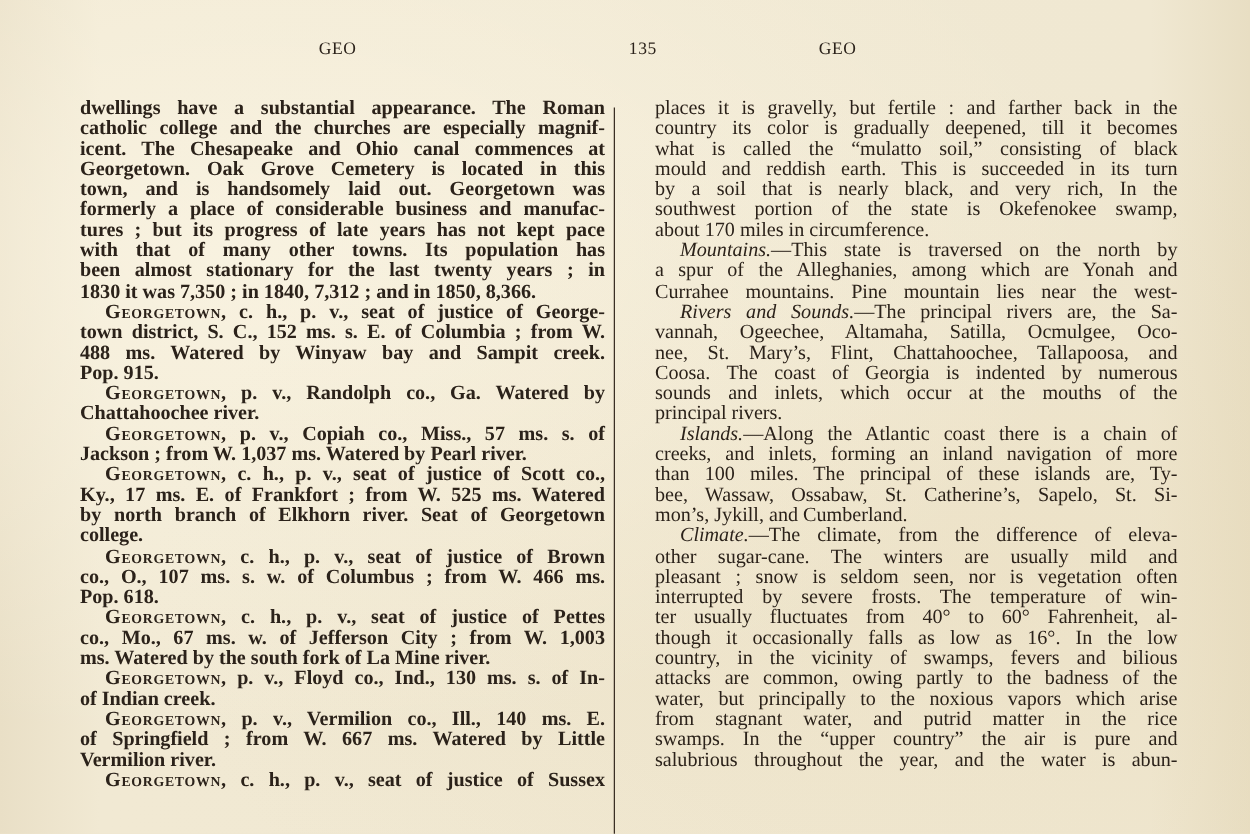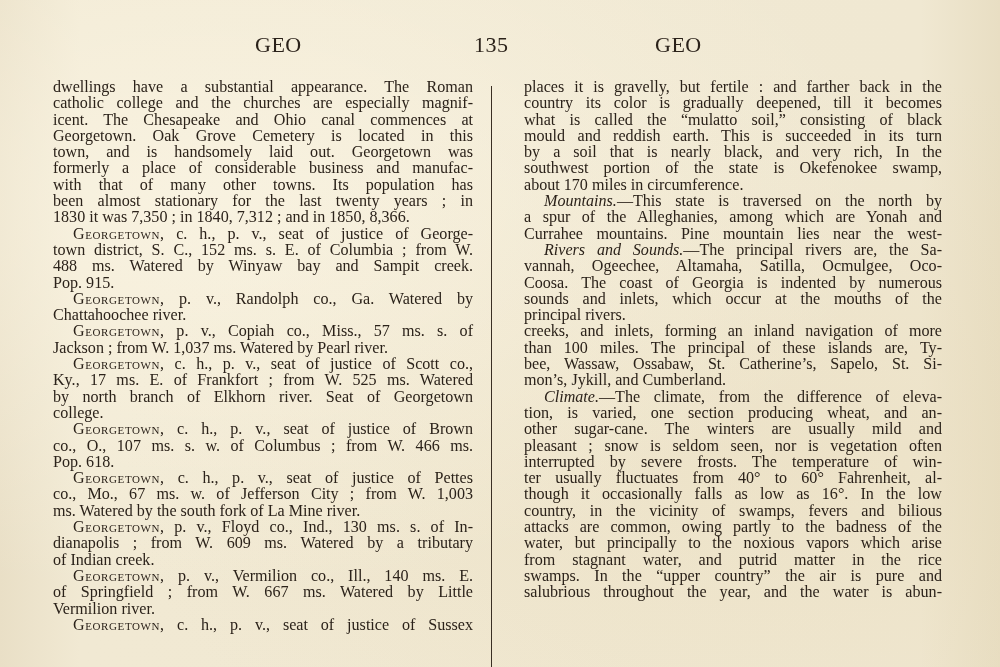--- a/index.html
+++ b/index.html
@@ -9,31 +9,31 @@
       background-image:
         radial-gradient(ellipse at 20% 30%, rgba(255,250,235,0.55), rgba(255,250,235,0) 60%),
         radial-gradient(ellipse at 80% 70%, rgba(230,215,180,0.35), rgba(230,215,180,0) 60%),
         linear-gradient(90deg, #e9dfc6 0%, #f1e9d3 8%, #f0e8d2 92%, #e8dec3 100%);
       font-family: "Liberation Serif", "DejaVu Serif", serif;
       color: #2b221a;
       position: relative;
     }
     .header {
       position: absolute; top: 28px; left: 0; width: 884px; height: 36px;
-      font-size: 22px; letter-spacing: 0.5px;
+      font-size: 14px; letter-spacing: 0.5px;
     }
     .header .left  { position: absolute; left: 255px; top: 4px; }
-    .header .num   { position: absolute; left: 474px; top: 4px; }
+    .header .num   { position: absolute; left: 503px; top: 4px; }
     .header .right { position: absolute; left: 655px; top: 4px; }
     .col {
       position: absolute; top: 79px;
       font-size: 16.1px; line-height: 16.3px;
       text-align: justify;
     }
-    .col.left  { left: 53px; width: 420px; }
+    .col.left  { left: 64px; width: 420px; font-weight: bold; }
     .col.right { left: 524px; width: 418px; }
     .divider {
       position: absolute; left: 491px; top: 86px; width: 1px; height: 590px;
       background: #3a2f24;
     }
     .line { display: block; white-space: nowrap; text-align-last: justify; }
     .line.last { text-align-last: left; }
     .indent { padding-left: 20px; }
     .sc { font-variant: small-caps; letter-spacing: 0.6px; }
     .it { font-style: italic; }
@@ -50,20 +50,21 @@
 <div class="divider"></div>
 
 <div class="col left">
   <div>
     <span class="line">dwellings have a substantial appearance.  The Roman</span>
     <span class="line">catholic college and the churches are especially magnif-</span>
     <span class="line">icent.  The Chesapeake and Ohio canal commences at</span>
     <span class="line">Georgetown.  Oak Grove Cemetery is located in this</span>
     <span class="line">town, and is handsomely laid out.  Georgetown was</span>
     <span class="line">formerly a place of considerable business and manufac-</span>
+    <span class="line">tures ; but its progress of late years has not kept pace</span>
     <span class="line">with that of many other towns.  Its population has</span>
     <span class="line">been almost stationary for the last twenty years ; in</span>
     <span class="line last">1830 it was 7,350 ; in 1840, 7,312 ; and in 1850, 8,366.</span>
   </div>
 
   <div>
     <span class="line indent"><span class="sc">Georgetown</span><span>, c. h., p. v., seat of justice of George-</span></span>
     <span class="line">town district, S. C., 152 ms. s. E. of Columbia ; from W.</span>
     <span class="line">488 ms.  Watered by Winyaw bay and Sampit creek.</span>
     <span class="line last">Pop. 915.</span>
@@ -93,21 +94,20 @@
   </div>
 
   <div>
     <span class="line indent"><span class="sc">Georgetown</span><span>, c. h., p. v., seat of justice of Pettes</span></span>
     <span class="line">co., Mo., 67 ms. w. of Jefferson City ; from W. 1,003</span>
     <span class="line last">ms.  Watered by the south fork of La Mine river.</span>
   </div>
 
   <div>
     <span class="line indent"><span class="sc">Georgetown</span><span>, p. v., Floyd co., Ind., 130 ms. s. of In-</span></span>
-    <span class="line">dianapolis ; from W. 609 ms.  Watered by a tributary</span>
     <span class="line last">of Indian creek.</span>
   </div>
 
   <div>
     <span class="line indent"><span class="sc">Georgetown</span><span>, p. v., Vermilion co., Ill., 140 ms. E.</span></span>
     <span class="line">of Springfield ; from W. 667 ms.  Watered by Little</span>
     <span class="line last">Vermilion river.</span>
   </div>
 
   <div>
@@ -128,35 +128,36 @@
 
   <div>
     <span class="line indent"><span class="it">Mountains.</span><span>—This state is traversed on the north by</span></span>
     <span class="line">a spur of the Alleghanies, among which are Yonah and</span>
     <span class="line">Currahee mountains.  Pine mountain lies near the west-</span>
   </div>
 
   <div>
     <span class="line indent"><span class="it">Rivers and Sounds.</span><span>—The principal rivers are, the Sa-</span></span>
     <span class="line">vannah, Ogeechee, Altamaha, Satilla, Ocmulgee, Oco-</span>
+    <span class="line">nee, St. Mary’s, Flint, Chattahoochee, Tallapoosa, and</span>
     <span class="line">Coosa.  The coast of Georgia is indented by numerous</span>
     <span class="line">sounds and inlets, which occur at the mouths of the</span>
     <span class="line last">principal rivers.</span>
   </div>
 
   <div>
+    <span class="line indent"><span class="it">Islands.</span><span>—Along the Atlantic coast there is a chain of</span></span>
     <span class="line">creeks, and inlets, forming an inland navigation of more</span>
     <span class="line">than 100 miles.  The principal of these islands are, Ty-</span>
     <span class="line">bee, Wassaw, Ossabaw, St. Catherine’s, Sapelo, St. Si-</span>
     <span class="line last">mon’s, Jykill, and Cumberland.</span>
   </div>
 
   <div>
     <span class="line indent"><span class="it">Climate.</span><span>—The climate, from the difference of eleva-</span></span>
-    <span class="line">tion, is varied, one section producing wheat, and an-</span>
     <span class="line">other sugar-cane.  The winters are usually mild and</span>
     <span class="line">pleasant ; snow is seldom seen, nor is vegetation often</span>
     <span class="line">interrupted by severe frosts.  The temperature of win-</span>
     <span class="line">ter usually fluctuates from 40° to 60° Fahrenheit, al-</span>
     <span class="line">though it occasionally falls as low as 16°.  In the low</span>
     <span class="line">country, in the vicinity of swamps, fevers and bilious</span>
     <span class="line">attacks are common, owing partly to the badness of the</span>
     <span class="line">water, but principally to the noxious vapors which arise</span>
     <span class="line">from stagnant water, and putrid matter in the rice</span>
     <span class="line">swamps.  In the “upper country” the air is pure and</span>

